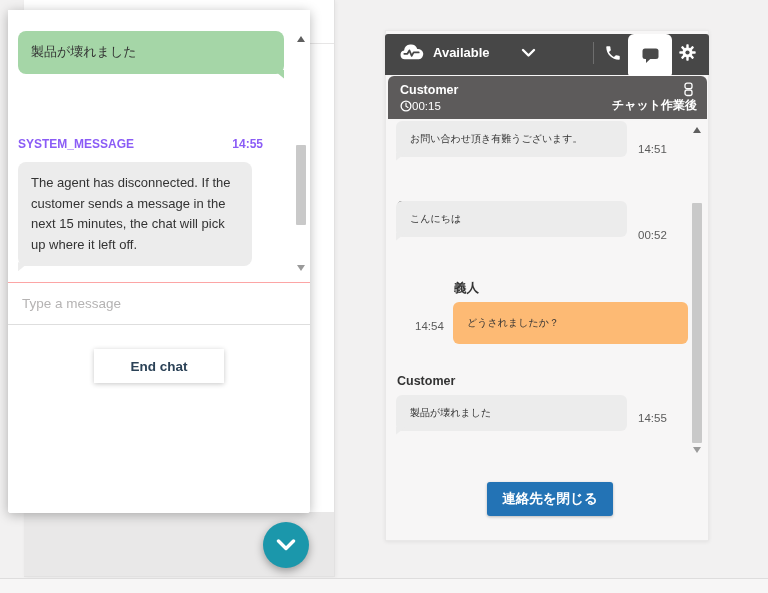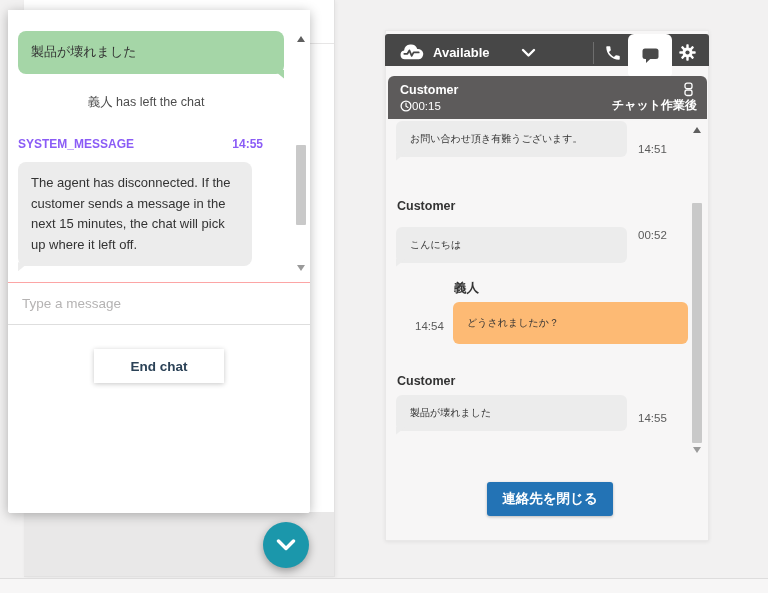--- a/index.html
+++ b/index.html
@@ -50,21 +50,21 @@
   .cw-input input { border:none; outline:none; width:100%; font-size:13.5px; color:#333; background:transparent; }
   .cw-input input::placeholder { color:#b5b3b3; }
   .cw-footer { flex:1; position:relative; background:#fff; border-radius:0 0 3px 3px; }
   .end-chat-btn { position:absolute; left:50%; transform:translateX(-50%); top:24px; width:130px; height:34px;
     background:#fff; border:none; box-shadow:0 1px 5px rgba(0,0,0,.22); font-size:13.5px; font-weight:bold;
     color:#2b4257; cursor:pointer; font-family:inherit; }
 
   
   .ccp { position:absolute; left:385px; top:30px; width:324px; height:511px; background:#f7f6f6;
     border:1px solid #e9e8e8; box-shadow:0 1px 4px rgba(0,0,0,.07); }
-  .ccp-bar { position:absolute; left:-1px; top:3px; width:324px; height:32px; background:#474747;
+  .ccp-bar { position:absolute; left:-1px; top:3px; width:324px; height:41px; background:#474747;
     border-radius:3px 3px 0 0; }
   .ccp-logo { position:absolute; left:13px; top:9px; }
   .ccp-status { position:absolute; left:48px; top:11px; color:#fff; font-weight:bold; font-size:13px; cursor:pointer; }
   .ccp-chevron { position:absolute; left:136px; top:14px; cursor:pointer; }
   .ccp-divider { position:absolute; left:208px; top:8px; width:1px; height:22px; background:#6e6e6e; }
   .ccp-phone { position:absolute; left:219px; top:10px; cursor:pointer; }
   .ccp-chattab { position:absolute; left:243px; top:0; width:44px; height:42px; background:#fff;
     border-radius:6px 6px 3px 3px; display:flex; align-items:center; justify-content:center; cursor:pointer; }
   .ccp-gear { position:absolute; left:294px; top:10px; cursor:pointer; }
 
@@ -78,21 +78,21 @@
   .ccp-chat { position:absolute; left:2px; top:88px; width:319px; height:342px; }
   .msg-bubble { position:absolute; background:#ececec; border-radius:6px; font-size:10px; color:#333;
     padding:10px 14px; line-height:1.55; }
   .msg-bubble .tail { position:absolute; width:10px; height:8px; bottom:-4px; left:0;
     background:#ececec; clip-path:polygon(0 0,100% 0,0 100%); }
   .msg-time { position:absolute; font-size:11.5px; color:#5a5a5a; }
   .msg-label { position:absolute; font-size:12.5px; font-weight:bold; color:#333; }
   .m1 { left:8px; top:2px; width:231px; }
   .t1 { left:250px; top:24px; }
   .lbl1 { left:9px; top:80px; }
-  .m2 { left:8px; top:108px; width:231px; }
+  .m2 { left:8px; top:82px; width:231px; }
   .t2 { left:250px; top:110px; }
   .lbl2 { left:66px; top:161px; }
   .m3 { left:65px; top:183px; width:235px; background:#fdba74; padding:13px 14px; }
   .t3 { left:27px; top:201px; }
   .lbl3 { left:9px; top:255px; }
   .m4 { left:8px; top:276px; width:231px; }
   .t4 { left:250px; top:293px; }
   .ccp-scrollbar { right:4px; top:6px; height:332px; }
   .ccp-scrollbar .arr-up { top:2px; }
   .ccp-scrollbar .sb-thumb { top:78px; height:240px; }
@@ -115,21 +115,20 @@
     <div class="widget-frame-footer"></div>
   </div>
 
   <div class="chat-widget">
 
     <div class="cw-body">
       <div class="bubble bubble-green">
         <span>製品が壊れました</span>
         <span class="tail tail-right"></span>
       </div>
-      <div class="cw-event">義人 has left the chat</div>
       <div class="cw-sysrow">
         <span>SYSTEM_MESSAGE</span>
         <span>14:55</span>
       </div>
       <div class="bubble bubble-gray">
         <span>The agent has disconnected. If the customer sends a message in the next 15 minutes, the chat will pick up where it left off.</span>
         <span class="tail tail-left"></span>
       </div>
       <div class="scrollbar cw-scrollbar">
         <div class="arr arr-up"></div>

